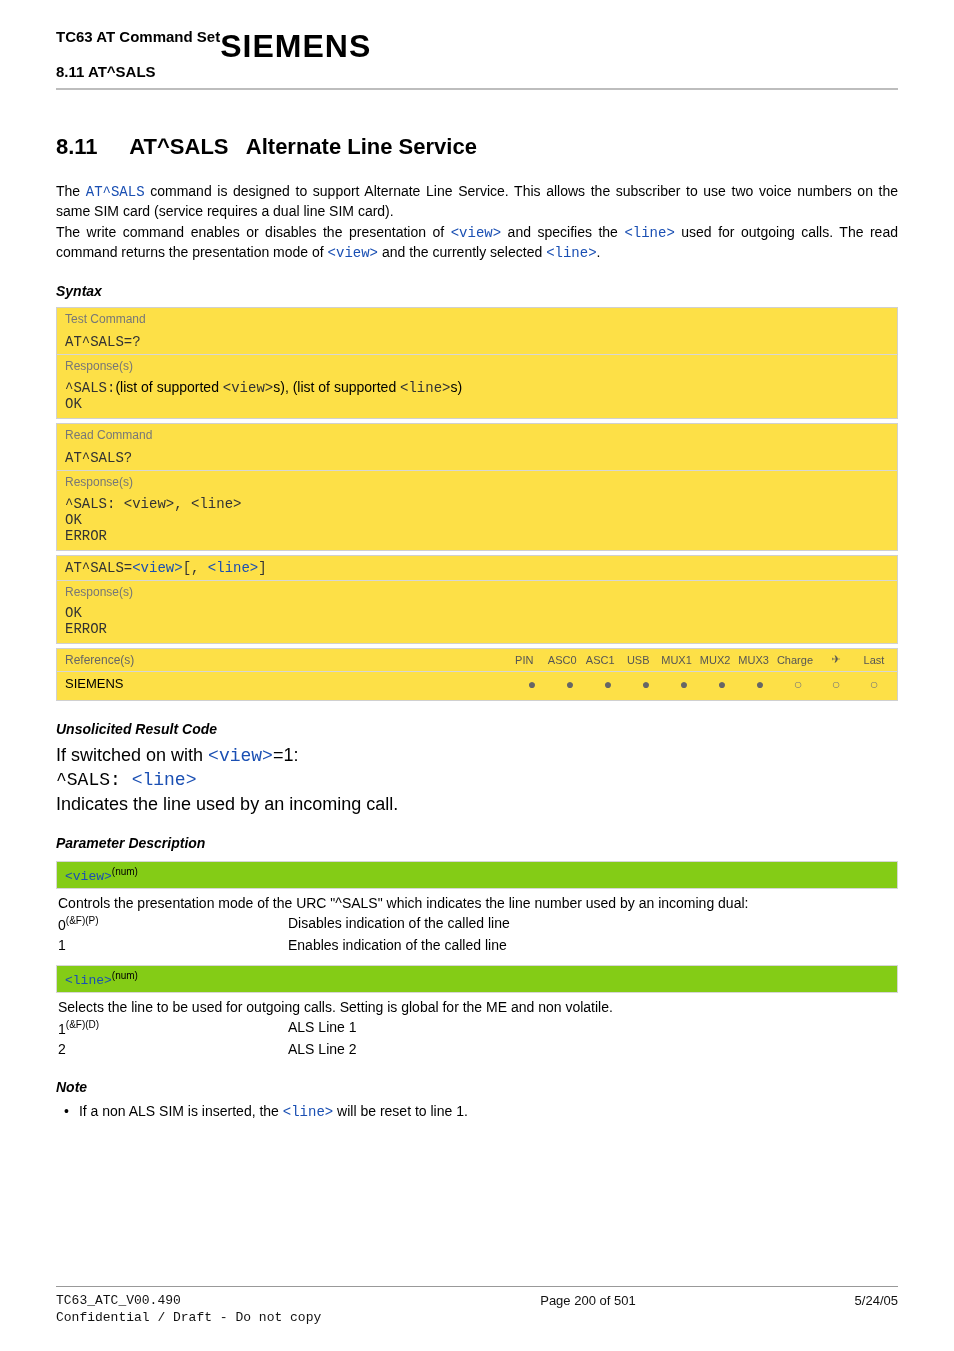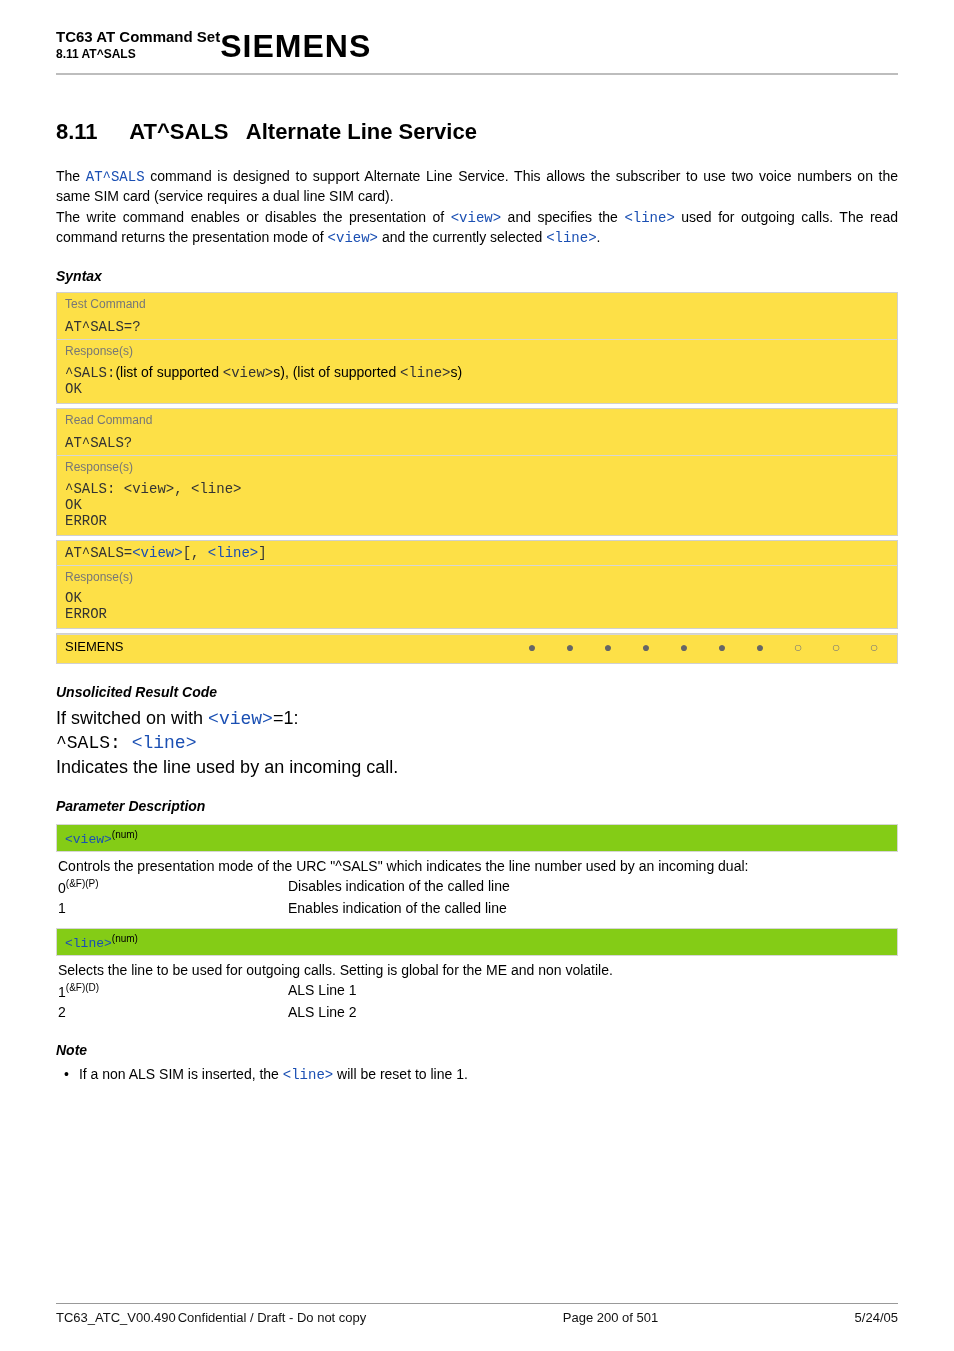--- a/index.html
+++ b/index.html
@@ -15,21 +15,21 @@
   .header {
     display: flex;
     justify-content: flex-start;
     align-items: flex-start;
     border-bottom: 2px solid #bdbdbd;
     padding-bottom: 8px;
     margin-bottom: 44px;
   }
   .hdr-left { font-size: 14px; }
   .hdr-title { font-weight: bold; font-size: 15px; }
-  .hdr-sub { font-weight: bold; font-size: 12px; margin-top: 2px; }
+  .hdr-sub { font-weight: bold; font-size: 15px; margin-top: 18px; }
   .brand {
     font-family: Arial, Helvetica, sans-serif;
     font-weight: 900;
     font-size: 32px;
     letter-spacing: 1px;
     color: #000;
   }
   h1.section {
     font-size: 22px;
     font-weight: bold;
@@ -76,21 +76,21 @@
   .param-row .c1 { width:230px; font-size:14px; }
   .param-row .c1 sup { font-size:10px; }
   .param-row .c2 { flex:1; font-size:14px; }
   .note-list { font-size:14px; padding-left: 8px; }
   .note-list .bullet { display:flex; gap:10px; }
   .footer {
     position:absolute; bottom:26px; left:56px; right:56px;
     border-top:1px solid #999; padding-top:6px;
     display:flex; justify-content:space-between; font-size:13px; color:#111;
   }
-  .footer .fl { display:flex; gap:2px; }
+  .footer .fl { display:flex; flex-direction:column; gap:2px;font-family:Liberation Mono, monospace; }
 </style>
 </head>
 <body>
 
 <div class="header">
   <div class="hdr-left">
     <div class="hdr-title">TC63 AT Command Set</div>
     <div class="hdr-sub">8.11 AT^SALS</div>
   </div>
   <div class="brand">SIEMENS</div>
@@ -137,20 +137,35 @@
     <span>AT^SALS=</span><span class="link">&lt;view&gt;</span><span>[, </span><span class="link">&lt;line&gt;</span><span>]</span>
   </div>
   <div class="lbl sep">Response(s)</div>
   <div class="resp-block">
     <div class="mono">OK</div>
     <div class="mono">ERROR</div>
   </div>
 </div>
 
 <div class="box">
+  <div class="ref-table">
+    <span>Reference(s)</span>
+    <div class="ref-cols">
+      <span>PIN</span>
+      <span>ASC0</span>
+      <span>ASC1</span>
+      <span>USB</span>
+      <span>MUX1</span>
+      <span>MUX2</span>
+      <span>MUX3</span>
+      <span>Charge</span>
+      <span>✈</span>
+      <span>Last</span>
+    </div>
+  </div>
   <div class="ref-row2 sep">
     <span>SIEMENS</span>
     <div class="dots">
       <span class="dot"></span>
       <span class="dot"></span>
       <span class="dot"></span>
       <span class="dot"></span>
       <span class="dot"></span>
       <span class="dot"></span>
       <span class="dot"></span>

